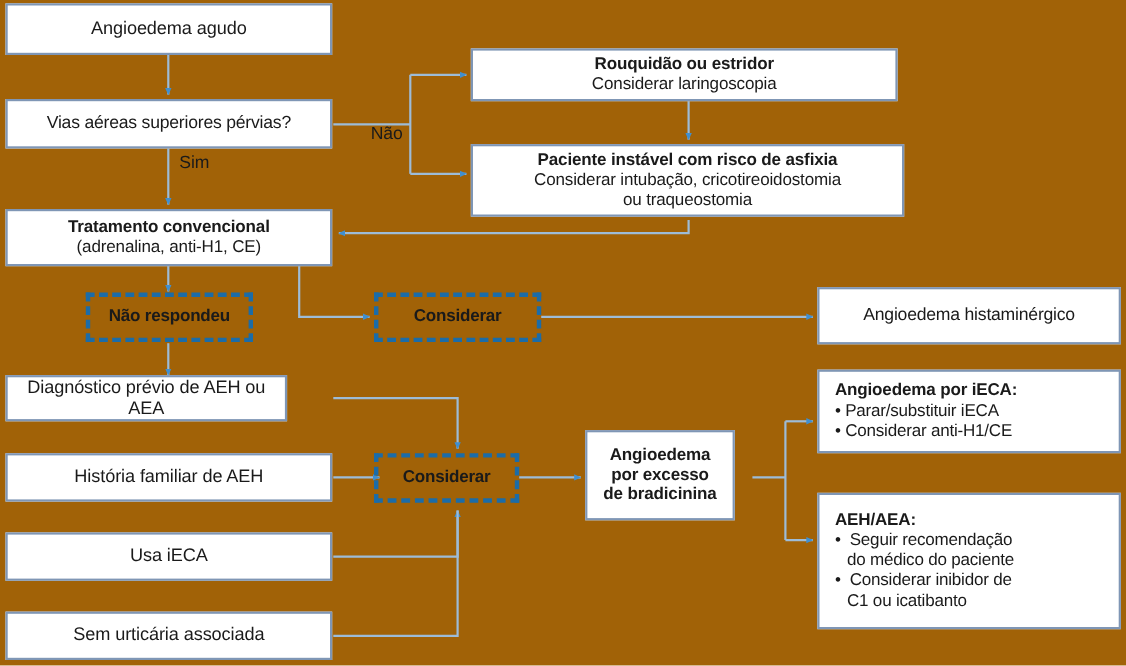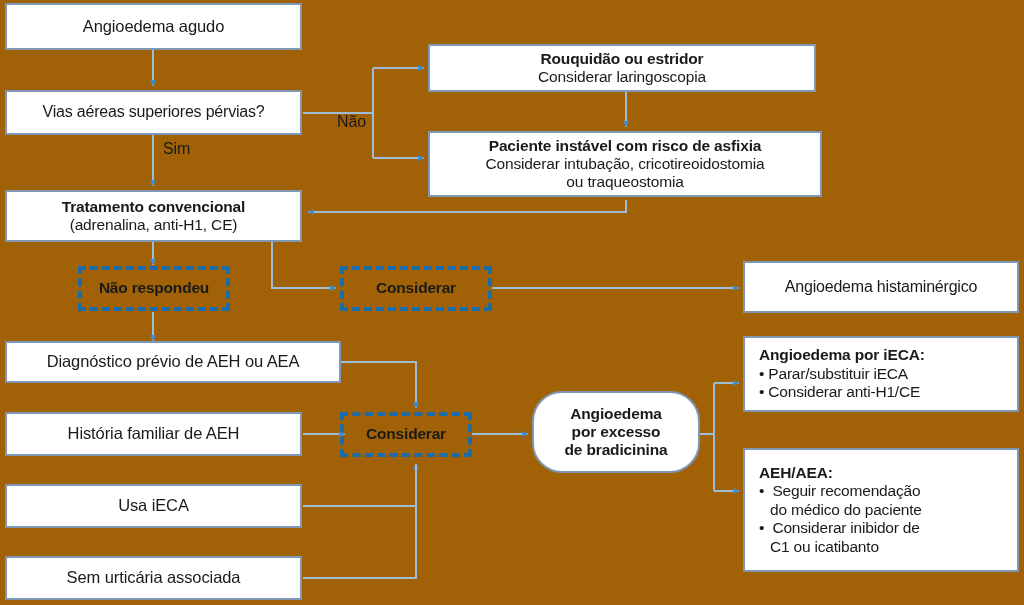--- a/index.html
+++ b/index.html
@@ -187,41 +187,41 @@
   </div>
 
   <div class="node dashed" style="left:340px; top:266px; width:152px; height:45px;">
     <div class="dashlbl">Considerar</div>
   </div>
 
   <div class="node" style="left:743px; top:261px; width:276px; height:52px;">
     <div class="bold-only">Angioedema histaminérgico</div>
   </div>
 
-  <div class="node" style="left:5px; top:341px; width:336px; height:42px;">
+  <div class="node" style="left:5px; top:341px; width:256px; height:42px;">
     <div class="plain">Diagnóstico prévio de AEH ou AEA</div>
   </div>
 
   <div class="node" style="left:5px; top:412px; width:297px; height:44px;">
     <div class="plain">História familiar de AEH</div>
   </div>
 
   <div class="node" style="left:5px; top:484px; width:297px; height:44px;">
     <div class="plain">Usa iECA</div>
   </div>
 
   <div class="node" style="left:5px; top:556px; width:297px; height:44px;">
     <div class="plain">Sem urticária associada</div>
   </div>
 
   <div class="node dashed" style="left:340px; top:412px; width:132px; height:45px;">
     <div class="dashlbl">Considerar</div>
   </div>
 
-  <div class="node" style="left:532px; top:391px; width:168px; height:82px;border-radius:30px;">
+  <div class="node" style="left:532px; top:391px; width:136px; height:82px;">
     <div class="ttl">Angioedema</div>
     <div class="ttl">por excesso</div>
     <div class="ttl">de bradicinina</div>
   </div>
 
   <div class="node left-align pad-l" style="left:743px; top:336px; width:276px; height:76px;">
     <div class="ttl">Angioedema por iECA:</div>
     <ul class="bullets">
       <li>Parar/substituir iECA</li>
       <li>Considerar anti-H1/CE</li>

